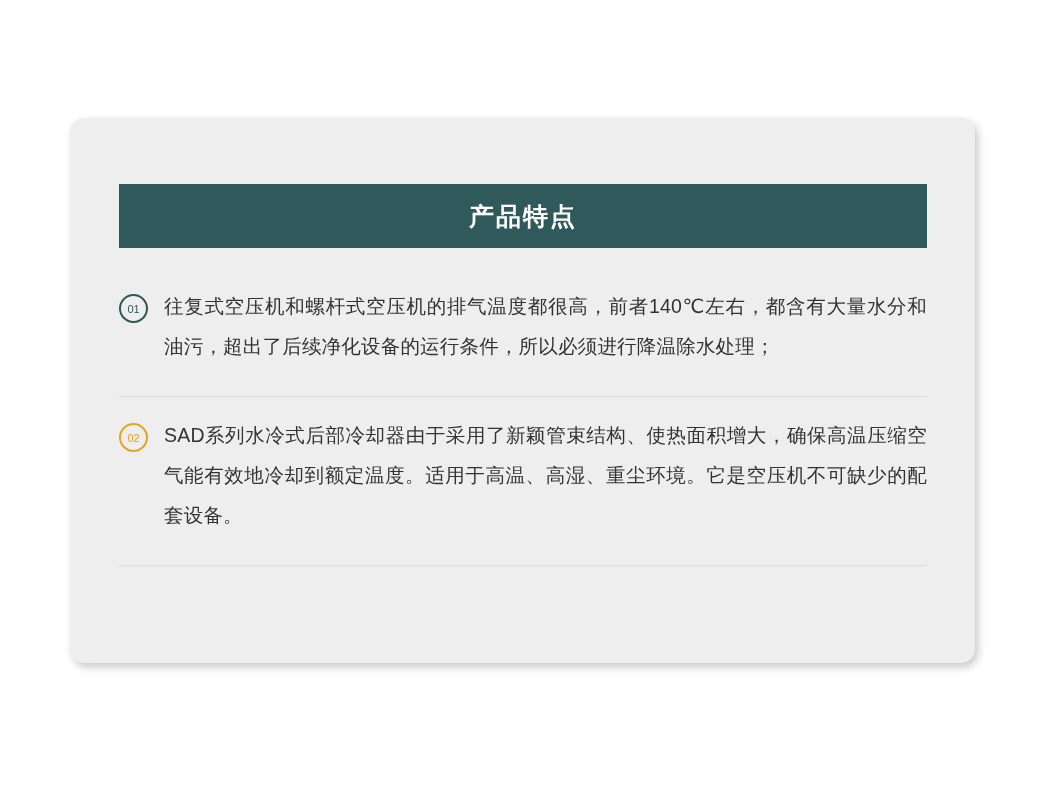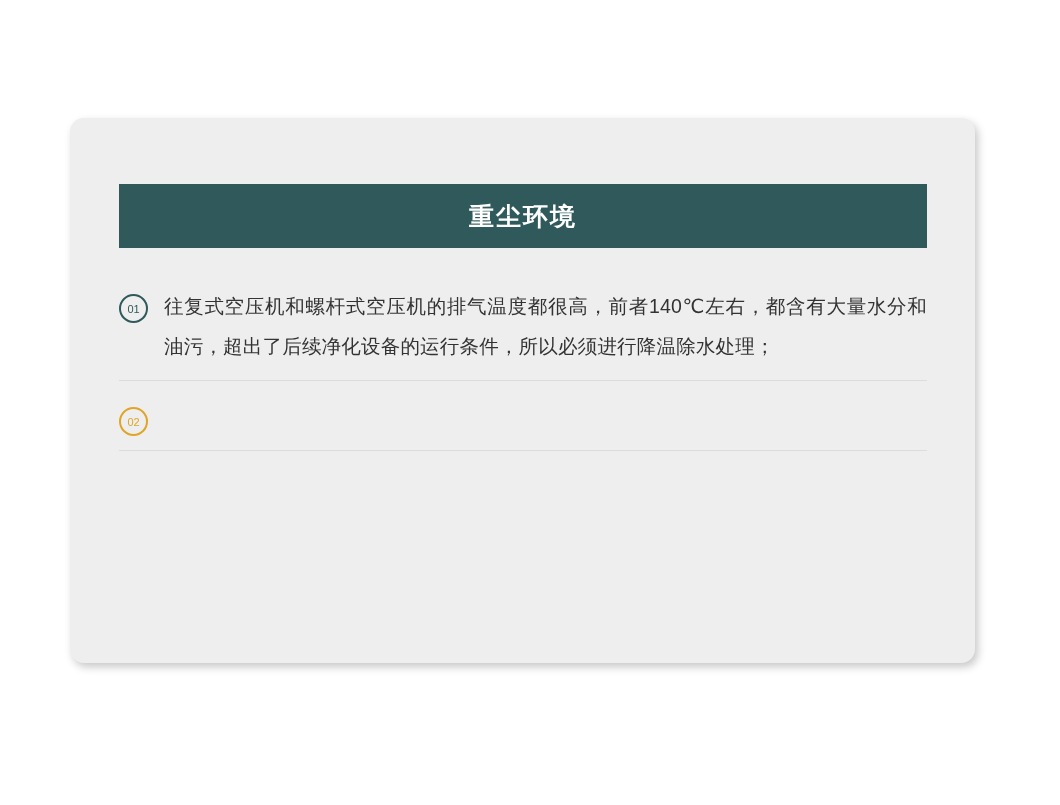--- a/index.html
+++ b/index.html
@@ -54,21 +54,21 @@
     position: absolute;
     left: 49px;
     top: 168px;
     width: 808px;
   }
 
   .item {
     display: flex;
     align-items: flex-start;
     border-bottom: 1px solid #dcdcdc;
-    padding-bottom: 14px;
+    padding-bottom: 30px;
     margin-bottom: 18px;
   }
 
   .item:last-child {
     margin-bottom: 16px;
   }
 
   .badge {
     flex: 0 0 auto;
     width: 29px;
@@ -100,29 +100,30 @@
     letter-spacing: 0.2px;
   }
 </style>
 </head>
 <body>
 
 <div class="page">
   <div class="card">
 
     <div class="title-bar">
-      <span class="title-bar-text">重尘环境</span>
+      <span class="title-bar-text">产品特点</span>
     </div>
 
     <div class="items">
 
       <div class="item">
         <span class="badge">01</span>
         <span class="item-text">往复式空压机和螺杆式空压机的排气温度都很高，前者140℃左右，都含有大量水分和油污，超出了后续净化设备的运行条件，所以必须进行降温除水处理；</span>
       </div>
 
       <div class="item">
         <span class="badge accent-orange">02</span>
+        <span class="item-text">SAD系列水冷式后部冷却器由于采用了新颖管束结构、使热面积增大，确保高温压缩空气能有效地冷却到额定温度。适用于高温、高湿、重尘环境。它是空压机不可缺少的配套设备。</span>
       </div>
 
     </div>
   </div>
 </div>
 
 </body></html>

